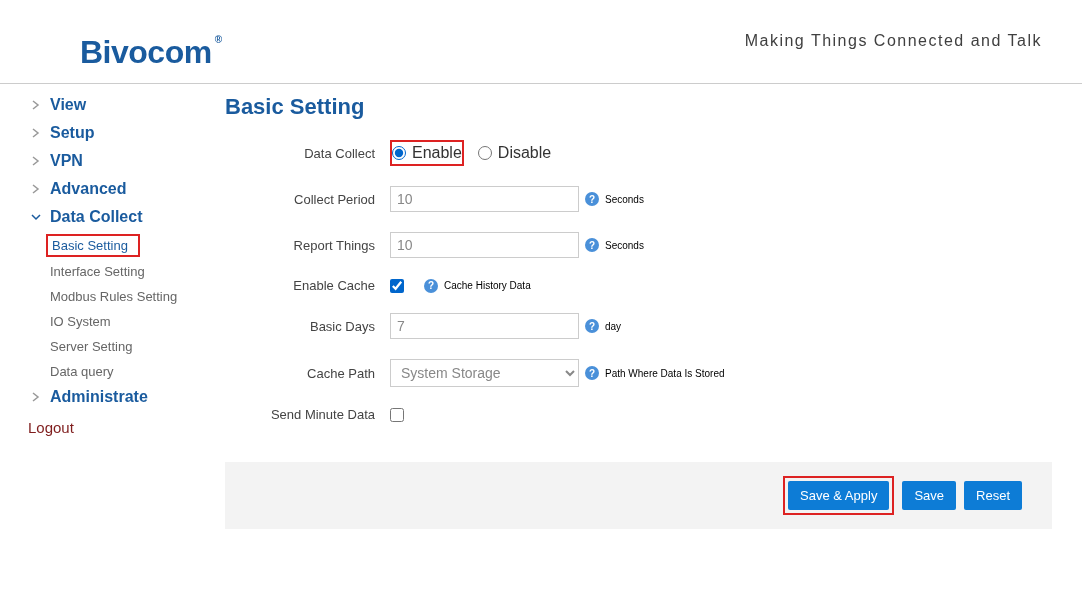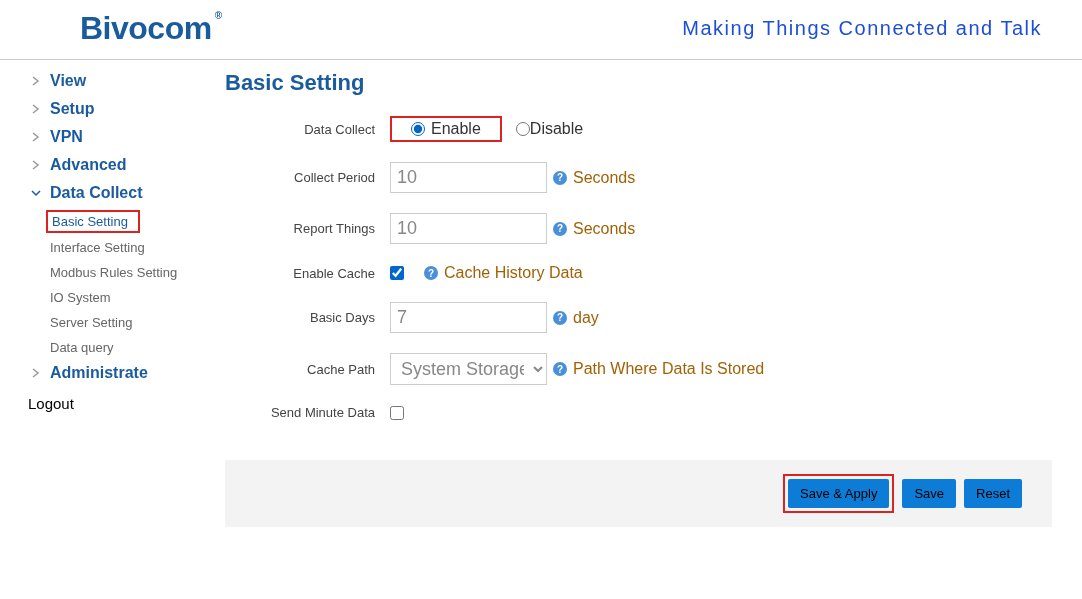--- a/index.html
+++ b/index.html
@@ -18,31 +18,32 @@
       border-bottom: 1px solid #ccc;
       position: relative;
     }
     .logo {
       font-size: 32px;
       font-weight: bold;
       color: #1a5b9e;
       font-family: Arial, sans-serif;
       letter-spacing: -0.5px;
       position: relative;
+      margin-top: 24px;
     }
     .logo::after {
       content: "®";
       font-size: 10px;
       position: absolute;
       top: 0;
       right: -10px;
     }
     .tagline {
-      color: #1d4ed8;
-      font-size: 20px;
+      color: #404040;
+      font-size: 16px;
       letter-spacing: 1.5px;
     }
     .main {
       display: flex;
     }
     .sidebar {
       width: 195px;
       padding: 10px 0 10px 18px;
     }
     .nav-item {
@@ -75,21 +76,21 @@
       margin-bottom: 4px;
       display: inline-block;
     }
     .sub-item.active {
       border: 2px solid #d22;
       color: #1a5b9e;
       padding: 2px 10px 2px 4px;
     }
     .logout {
       padding: 5px 0 0 10px;
-      color: #000000;
+      color: #7f1d1d;
       font-size: 15px;
       cursor: pointer;
     }
     .content {
       flex: 1;
       padding: 10px 30px 10px 30px;
     }
     .page-title {
       color: #1a5b9e;
       font-size: 22px;
@@ -111,32 +112,33 @@
     .form-field {
       display: flex;
       align-items: center;
       gap: 6px;
     }
     .radio-group {
       display: flex;
       align-items: center;
       gap: 6px;
       border: 2px solid #d22;
-      padding: 2px 19px;
+      padding: 2px 0;
     }
     .radio-plain {
       display: flex;
       align-items: center;
+      gap: 6px;
       margin-left: 8px;
     }
     input[type="text"], select {
       border: 1px solid #ccc;
       padding: 4px 6px;
-      width: 157px;
-      font-size: 18px;
+      width: 189px;
+      font-size: 14px;
       color: #888;
       background: #fff;
     }
     input[type="radio"] {
       width: 14px;
       height: 14px;
       accent-color: #0066cc;
     }
     input[type="checkbox"] {
       width: 14px;
@@ -149,35 +151,35 @@
       height: 14px;
       border-radius: 50%;
       background: #4a90d9;
       color: #fff;
       font-size: 10px;
       align-items: center;
       justify-content: center;
       font-weight: bold;
     }
     .unit-label {
-      font-size: 16px;
-      color: #a16207;
+      font-size: 10px;
+      color: #000000;
     }
     .footer-bar {
       margin-top: 40px;
       background: #f3f3f3;
       padding: 14px 30px;
       display: flex;
       justify-content: flex-end;
       gap: 8px;
       align-items: center;
     }
     .btn {
       background: #0d7cd6;
-      color: #000000;
+      color: #ffffff;
       border: none;
       padding: 7px 12px;
       font-size: 13px;
       cursor: pointer;
       border-radius: 2px;
     }
     .btn-highlight-wrap {
       border: 2px solid #d22;
       padding: 3px;
     }

